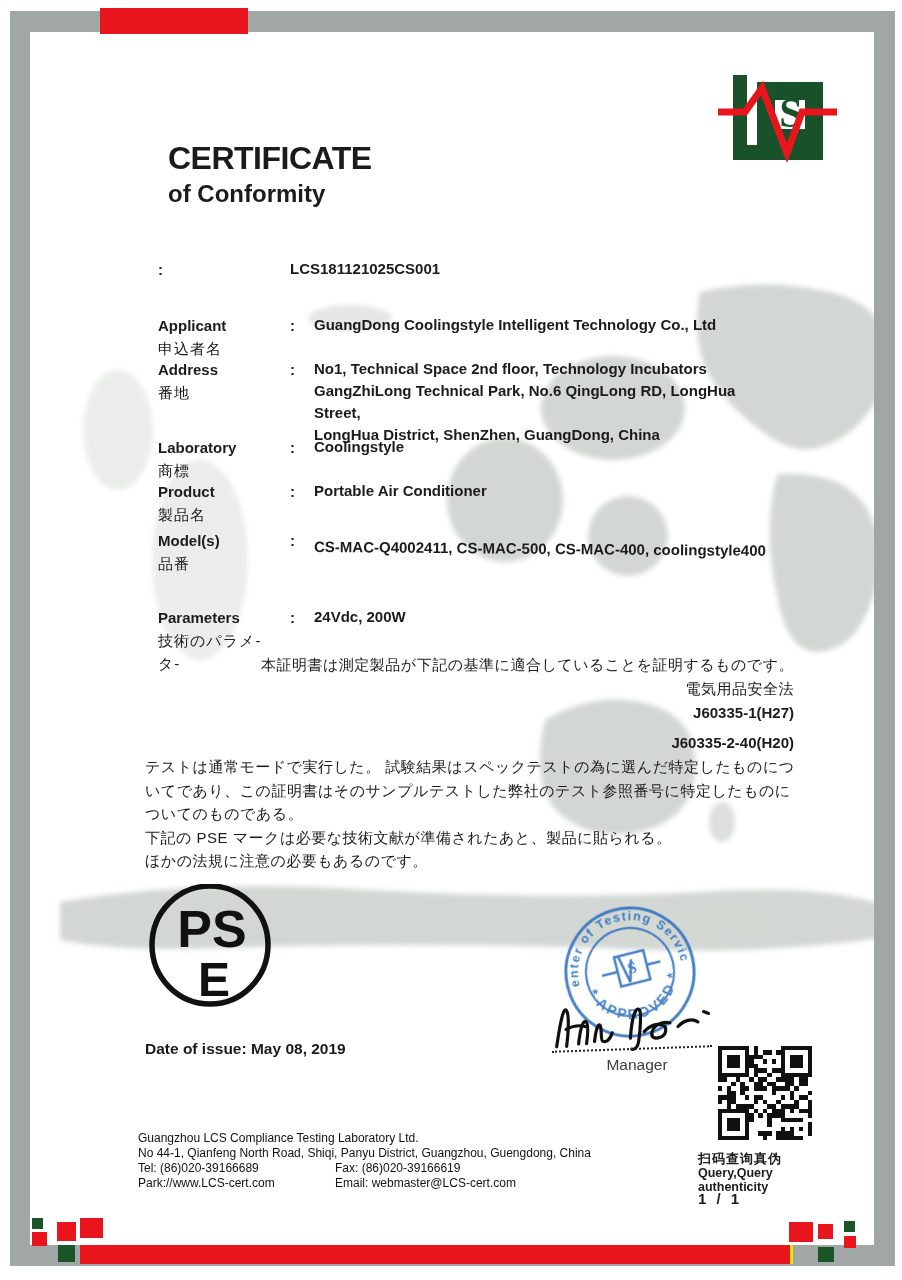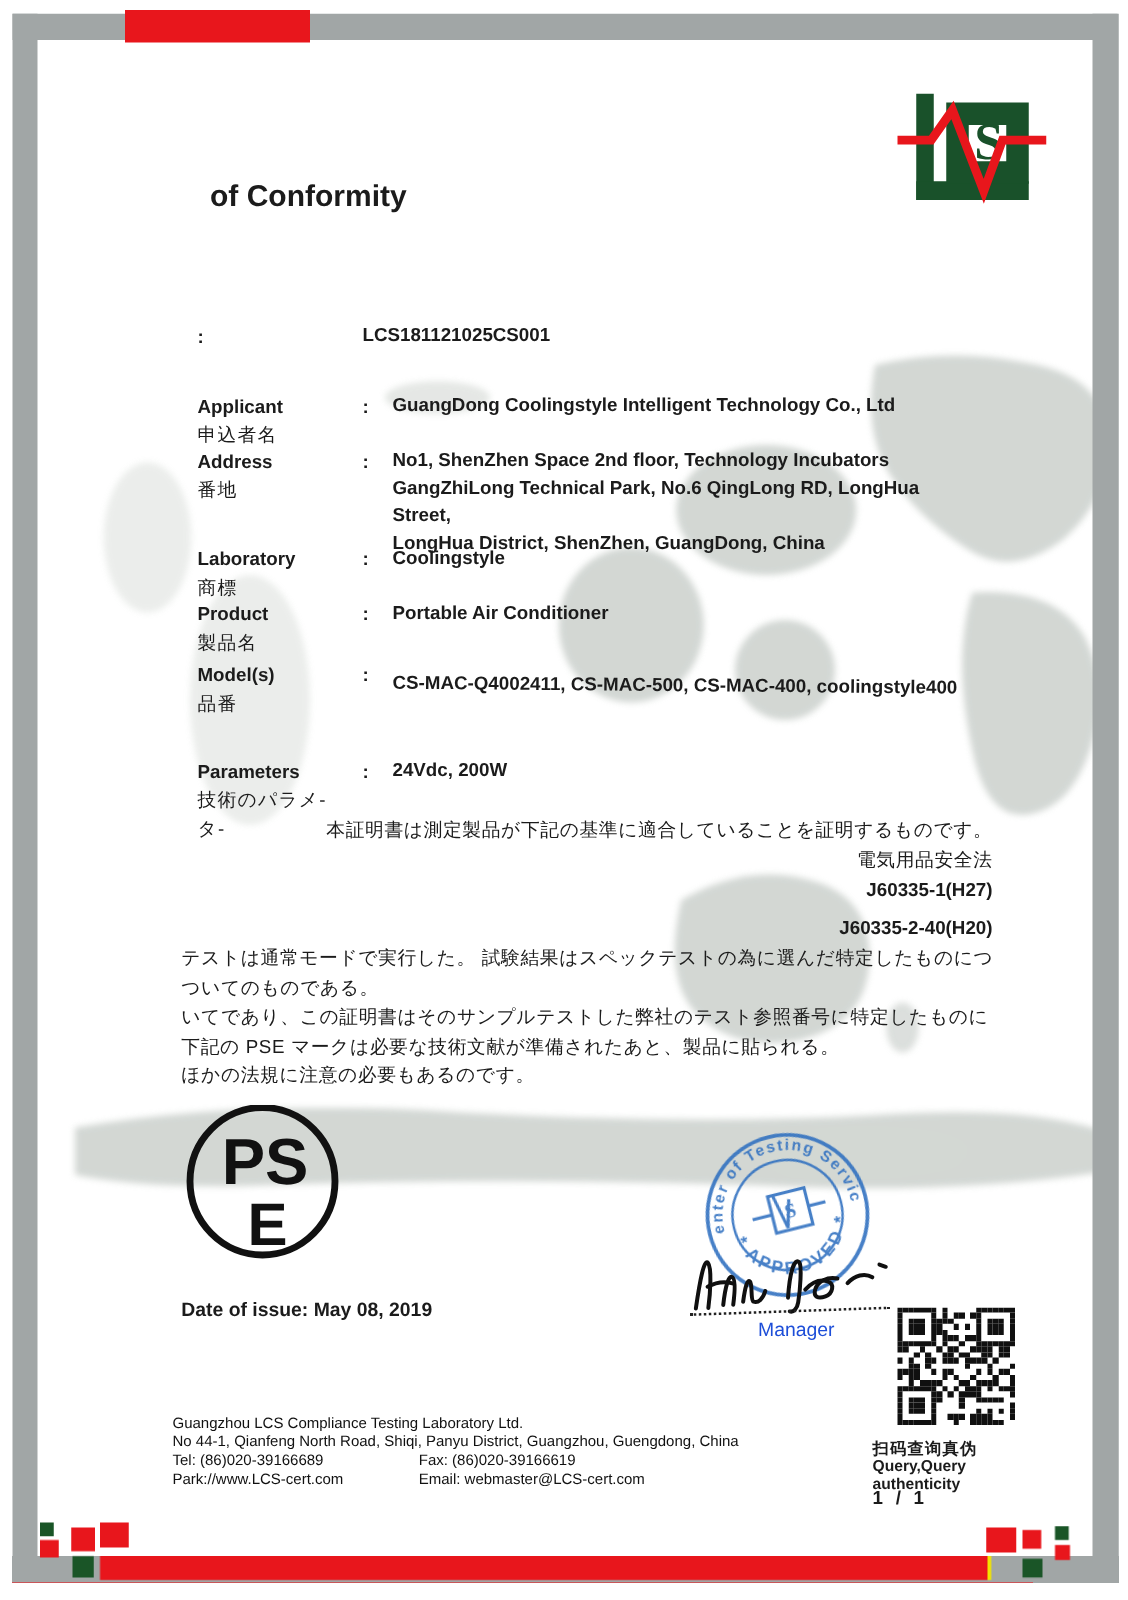--- a/index.html
+++ b/index.html
@@ -29,21 +29,21 @@
   .footer-cols{display:flex;}
   .footer-cols span:first-child{width:197px;display:inline-block;}
   .qr-box{position:absolute;left:718px;top:1046px;width:94px;height:94px;z-index:3;
           display:grid;grid-template-rows:repeat(21,1fr);grid-template-columns:repeat(21,1fr);}
   .qr-box div{background:#101010;}
   .qr-caption{position:absolute;left:698px;width:136px;text-align:left;z-index:3;}
   .cap-cn{font-size:13px;font-weight:bold;letter-spacing:1px;}
   .cap-en{font-size:12.5px;font-weight:bold;}
   .cap-page{font-size:15px;font-weight:bold;letter-spacing:3px;}
   .date-line{font-size:15.5px;font-weight:bold;}
-  .manager{font-size:15.5px;color:#1d4ed8;}
+  .manager{font-size:15.5px;color:#404040;}
   .dotline{position:absolute;left:552px;top:1048px;width:160px;border-bottom:2px dotted #222;
            transform:rotate(-2deg);z-index:4;}
 </style>
 </head>
 <body>
 
 <div class="page">
 
   <svg class="wmark" width="902" height="1280" viewBox="0 0 902 1280">
     <defs>
@@ -89,20 +89,21 @@
   <svg class="content" style="left:705px;top:65px;" width="140" height="105" viewBox="0 0 140 105">
     <rect x="28" y="10" width="14" height="85" fill="#19512a"></rect>
     <rect x="28" y="80" width="90" height="15" fill="#19512a"></rect>
     <rect x="52" y="17" width="66" height="65" fill="#19512a"></rect>
     <rect x="70" y="35" width="30" height="29" fill="#ffffff"></rect>
     <text x="86" y="62" text-anchor="middle" font-family="Liberation Serif, DejaVu Serif, serif" font-weight="bold" font-size="42" fill="#19512a">S</text>
     <polyline points="13,47 40,47 57,23 82,88 97,47 132,47" fill="none" stroke="#e8161c" stroke-width="7"></polyline>
   </svg>
 
   <div class="content" style="left:168px;top:140px;">
+    <div class="title">CERTIFICATE</div>
     <div class="subtitle">of Conformity</div>
   </div>
 
   <div class="field-row" style="top:258px;">
     <div class="f-colon">:</div>
     <div class="f-value">LCS181121025CS001</div>
   </div>
 
   <div class="field-row" style="top:314px;">
     <div>
@@ -113,21 +114,21 @@
     <div class="f-value">GuangDong Coolingstyle Intelligent Technology Co., Ltd</div>
   </div>
 
   <div class="field-row" style="top:358px;">
     <div>
         <div class="f-label">Address</div>
         <div class="f-jp">番地</div>
       </div>
     <div class="f-colon">:</div>
     <div>
-      <div class="f-value">No1, ShenZhen Space 2nd floor, Technology Incubators</div>
+      <div class="f-value">No1, Technical Space 2nd floor, Technology Incubators</div>
       <div class="f-value">GangZhiLong Technical Park, No.6 QingLong RD, LongHua Street,</div>
       <div class="f-value">LongHua District, ShenZhen, GuangDong, China</div>
     </div>
   </div>
 
   <div class="field-row" style="top:436px;">
     <div>
         <div class="f-label">Laboratory</div>
         <div class="f-jp">商標</div>
       </div>
@@ -165,22 +166,22 @@
 
   <div class="content" style="left:134px;top:653px;width:660px;text-align:right;">
     <div class="jp-text">本証明書は測定製品が下記の基準に適合していることを証明するものです。</div>
     <div class="jp-text">電気用品安全法</div>
     <div class="std" style="margin-top:4px;">J60335-1(H27)</div>
     <div class="std" style="margin-top:13px;">J60335-2-40(H20)</div>
   </div>
 
   <div class="content" style="left:145px;top:755px;width:660px;">
     <div class="jp-text">テストは通常モードで実行した。 試験結果はスペックテストの為に選んだ特定したものにつ</div>
+    <div class="jp-text">いてであり、この証明書はそのサンプルテストした弊社のテスト参照番号に特定したものに</div>
     <div class="jp-text">ついてのものである。</div>
-    <div class="jp-text">いてであり、この証明書はそのサンプルテストした弊社のテスト参照番号に特定したものに</div>
     <div class="jp-text">下記の PSE マークは必要な技術文献が準備されたあと、製品に貼られる。</div>
     <div class="jp-text">ほかの法規に注意の必要もあるのです。</div>
   </div>
 
   <svg class="content" style="left:148px;top:884px;" width="124" height="124" viewBox="0 0 124 124">
     <ellipse cx="62" cy="61" rx="58" ry="59" fill="none" stroke="#111" stroke-width="5.5"></ellipse>
     <text x="64" y="63" text-anchor="middle" font-size="52" font-weight="bold" fill="#111" font-family="Liberation Sans, DejaVu Sans, sans-serif">PS</text>
     <text x="66" y="112" text-anchor="middle" font-size="48" font-weight="bold" fill="#111" font-family="Liberation Sans, DejaVu Sans, sans-serif">E</text>
   </svg>
 

